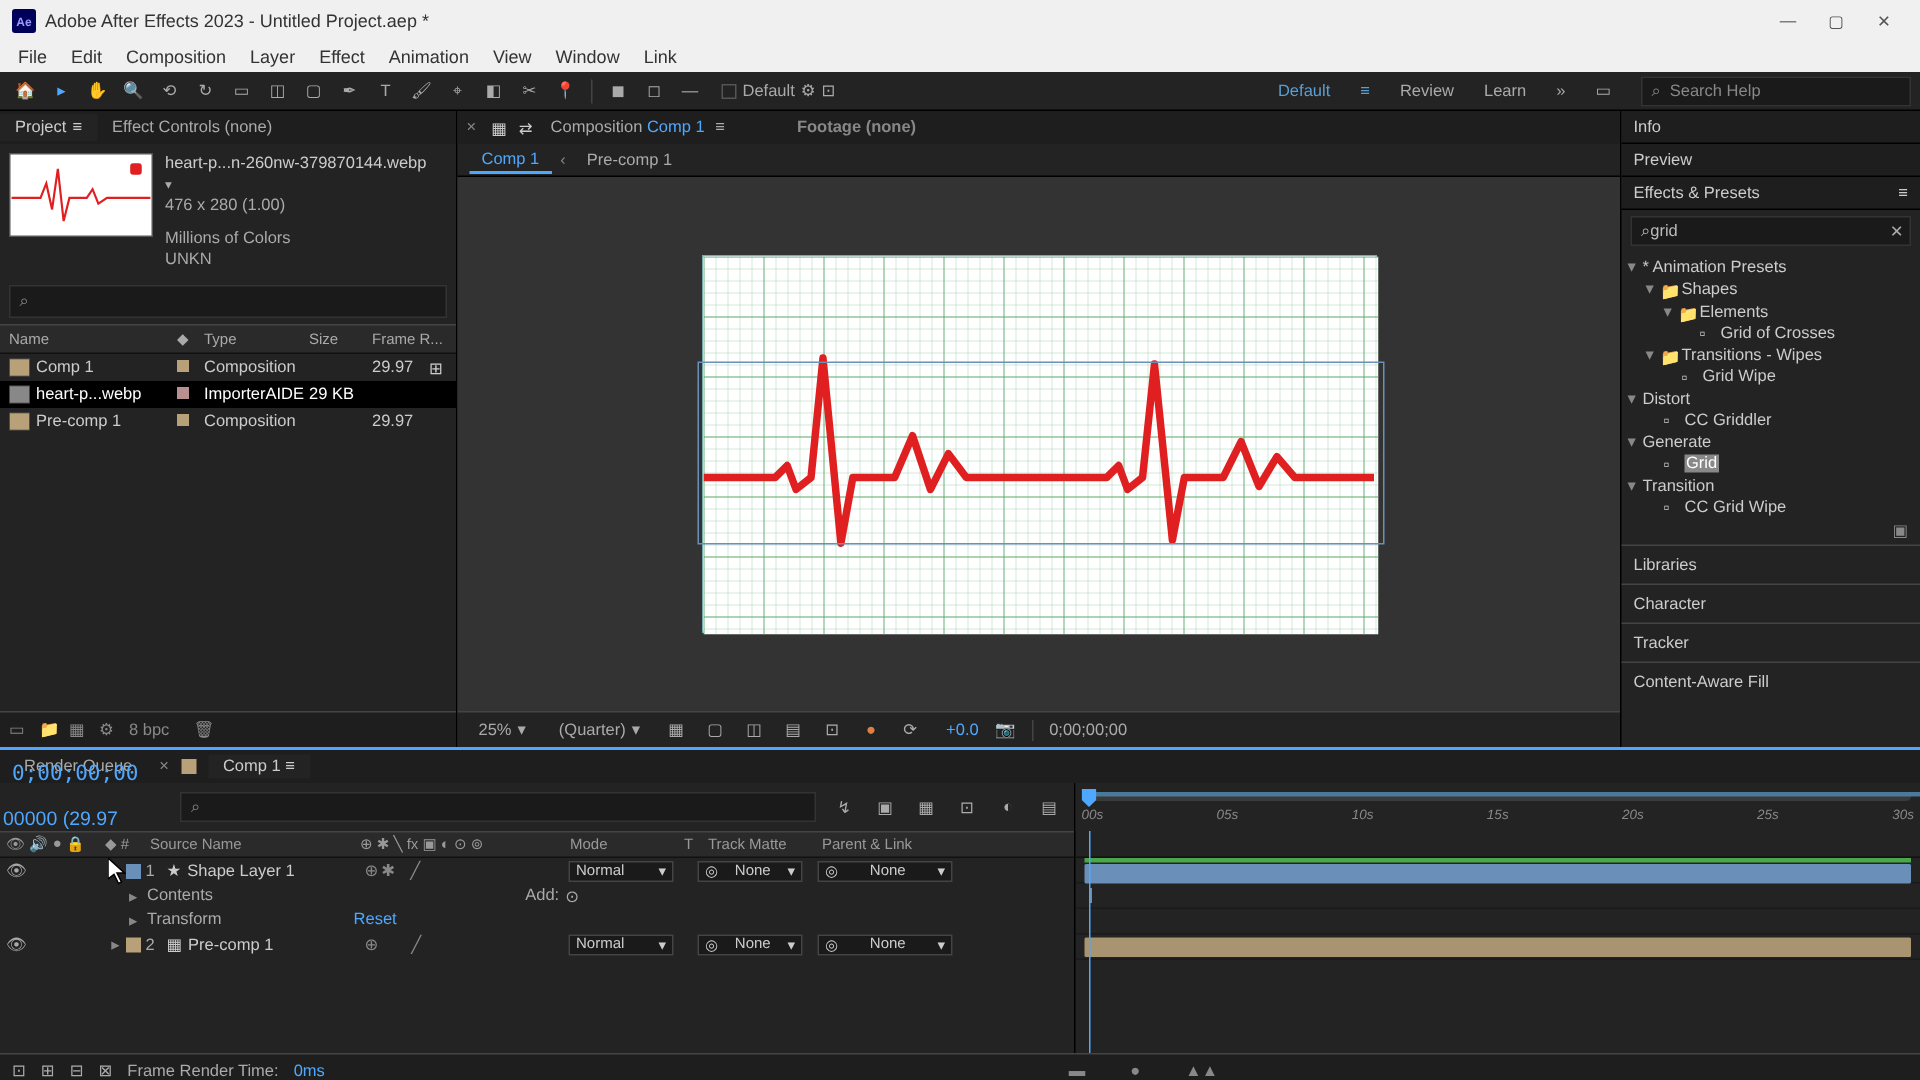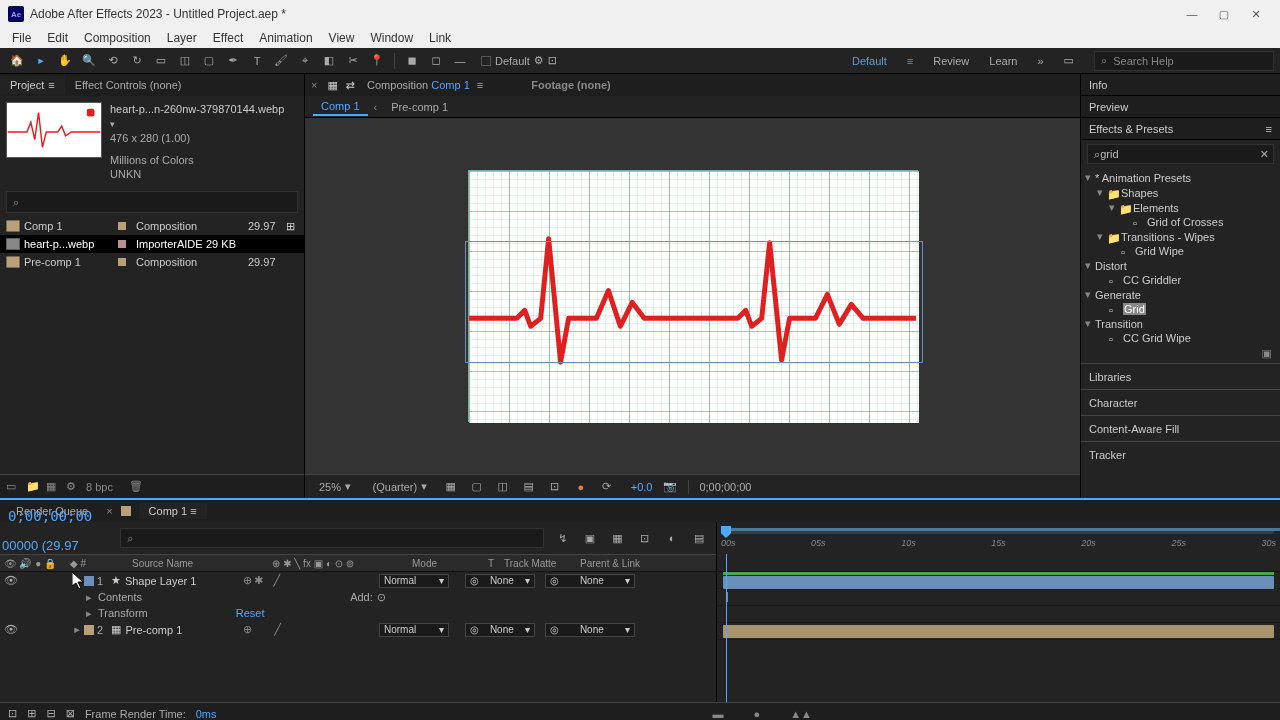--- a/index.html
+++ b/index.html
@@ -90,21 +90,21 @@
 .tl-body { flex: 1; display: flex; }
 .tl-left { width: 716px; background: #232323; display: flex; flex-direction: column; }
 .tl-time-row { height: 32px; display: flex; align-items: center; padding: 0 8px; gap: 10px; }
 .tl-timecode { color: #4fa8ff; font-family: monospace; font-size: 14px; }
 .tl-fps { color: #4fa8ff; font-size: 13px; margin-left: -6px; margin-top: 14px; }
 .tl-search-small { width: 440px; height: 20px; background: #1a1a1a; border: 1px solid #333; display: flex; align-items: center; padding: 0 6px; color: #888; margin-left: 10px; }
 .tl-icon-btn { width: 18px; color: #aaa; text-align: center; }
 .tl-col-headers { height: 18px; display: flex; align-items: center; background: #2a2a2a; font-size: 10px; color: #999; border-top: 1px solid #444; border-bottom: 1px solid #111; }
 .tlh-a { width: 70px; padding-left: 4px; display:flex; gap:3px;}
 .tlh-b { width: 30px; }
-.tlh-src { width: 140px; margin-left: 32px; }
+.tlh-src { width: 140px; }
 .tlh-sw { width: 140px; }
 .tlh-mode { width: 76px; }
 .tlh-t { width: 16px; }
 .tlh-tm { width: 76px; }
 .tlh-pl { width: 100px; }
 .tl-layer { height: 17px; display: flex; align-items: center; font-size: 11px; }
 .tl-layer .vis { width: 70px; padding-left: 4px; display:flex; gap:3px; color:#aaa;}
 .tl-layer .twist { width: 14px; text-align: center; color: #888; }
 .tl-layer .swatch { width: 10px; height: 10px; margin-right: 3px; }
 .tl-layer .num { width: 14px; color:#aaa; }
@@ -224,20 +224,27 @@
         <div style="color:#ccc;text-align:center;">heart-p...n-260nw-379870144.webp</div>
         <span style="font-size:9px;">▾</span>
         <div>476 x 280 (1.00)</div>
         <div style="margin-top:8px;">Millions of Colors</div>
         <div>UNKN</div>
       </div>
     </div>
     <div class="proj-search">
       <span>⌕</span>
     </div>
+    <div class="proj-headers">
+      <div class="ph-name">Name</div>
+      <div class="ph-tag">◆</div>
+      <div class="ph-type">Type</div>
+      <div class="ph-size">Size</div>
+      <div class="ph-fr">Frame R...</div>
+    </div>
     <div class="proj-item">
       <svg class="pi-icon">
           <rect width="14" height="12" fill="#b8a078" stroke="#333"></rect>
         </svg>
       <div class="pi-name">Comp 1</div>
       <div class="pi-tag"><span style="width:8px;height:8px;background:#b8a078;display:inline-block;"></span></div>
       <div class="pi-type">Composition</div>
       <div class="pi-size"></div>
       <div class="pi-fr">29.97</div>
       <span>⊞</span>
@@ -401,22 +408,22 @@
       <div class="rp-row" style="padding-left:24px;">
           <span class="rp-preset">▫</span>
           <span>CC Grid Wipe</span>
         </div>
     </div>
     <div class="rp-snap">
         <span>▣</span>
       </div>
     <div class="rp-collapsed">Libraries</div>
     <div class="rp-collapsed">Character</div>
+    <div class="rp-collapsed">Tracker</div>
     <div class="rp-collapsed">Content-Aware Fill</div>
-    <div class="rp-collapsed">Tracker</div>
   </div>
 </div>
 
 <div class="timeline-panel">
   <div class="tl-tabs">
     <div class="tl-tab">Render Queue</div>
     <span style="color:#888;">×</span>
     <span style="width:10px;height:10px;background:#b8a078;display:inline-block;"></span>
     <div class="tl-tab active">
       <span>Comp 1</span> <span>≡</span>

